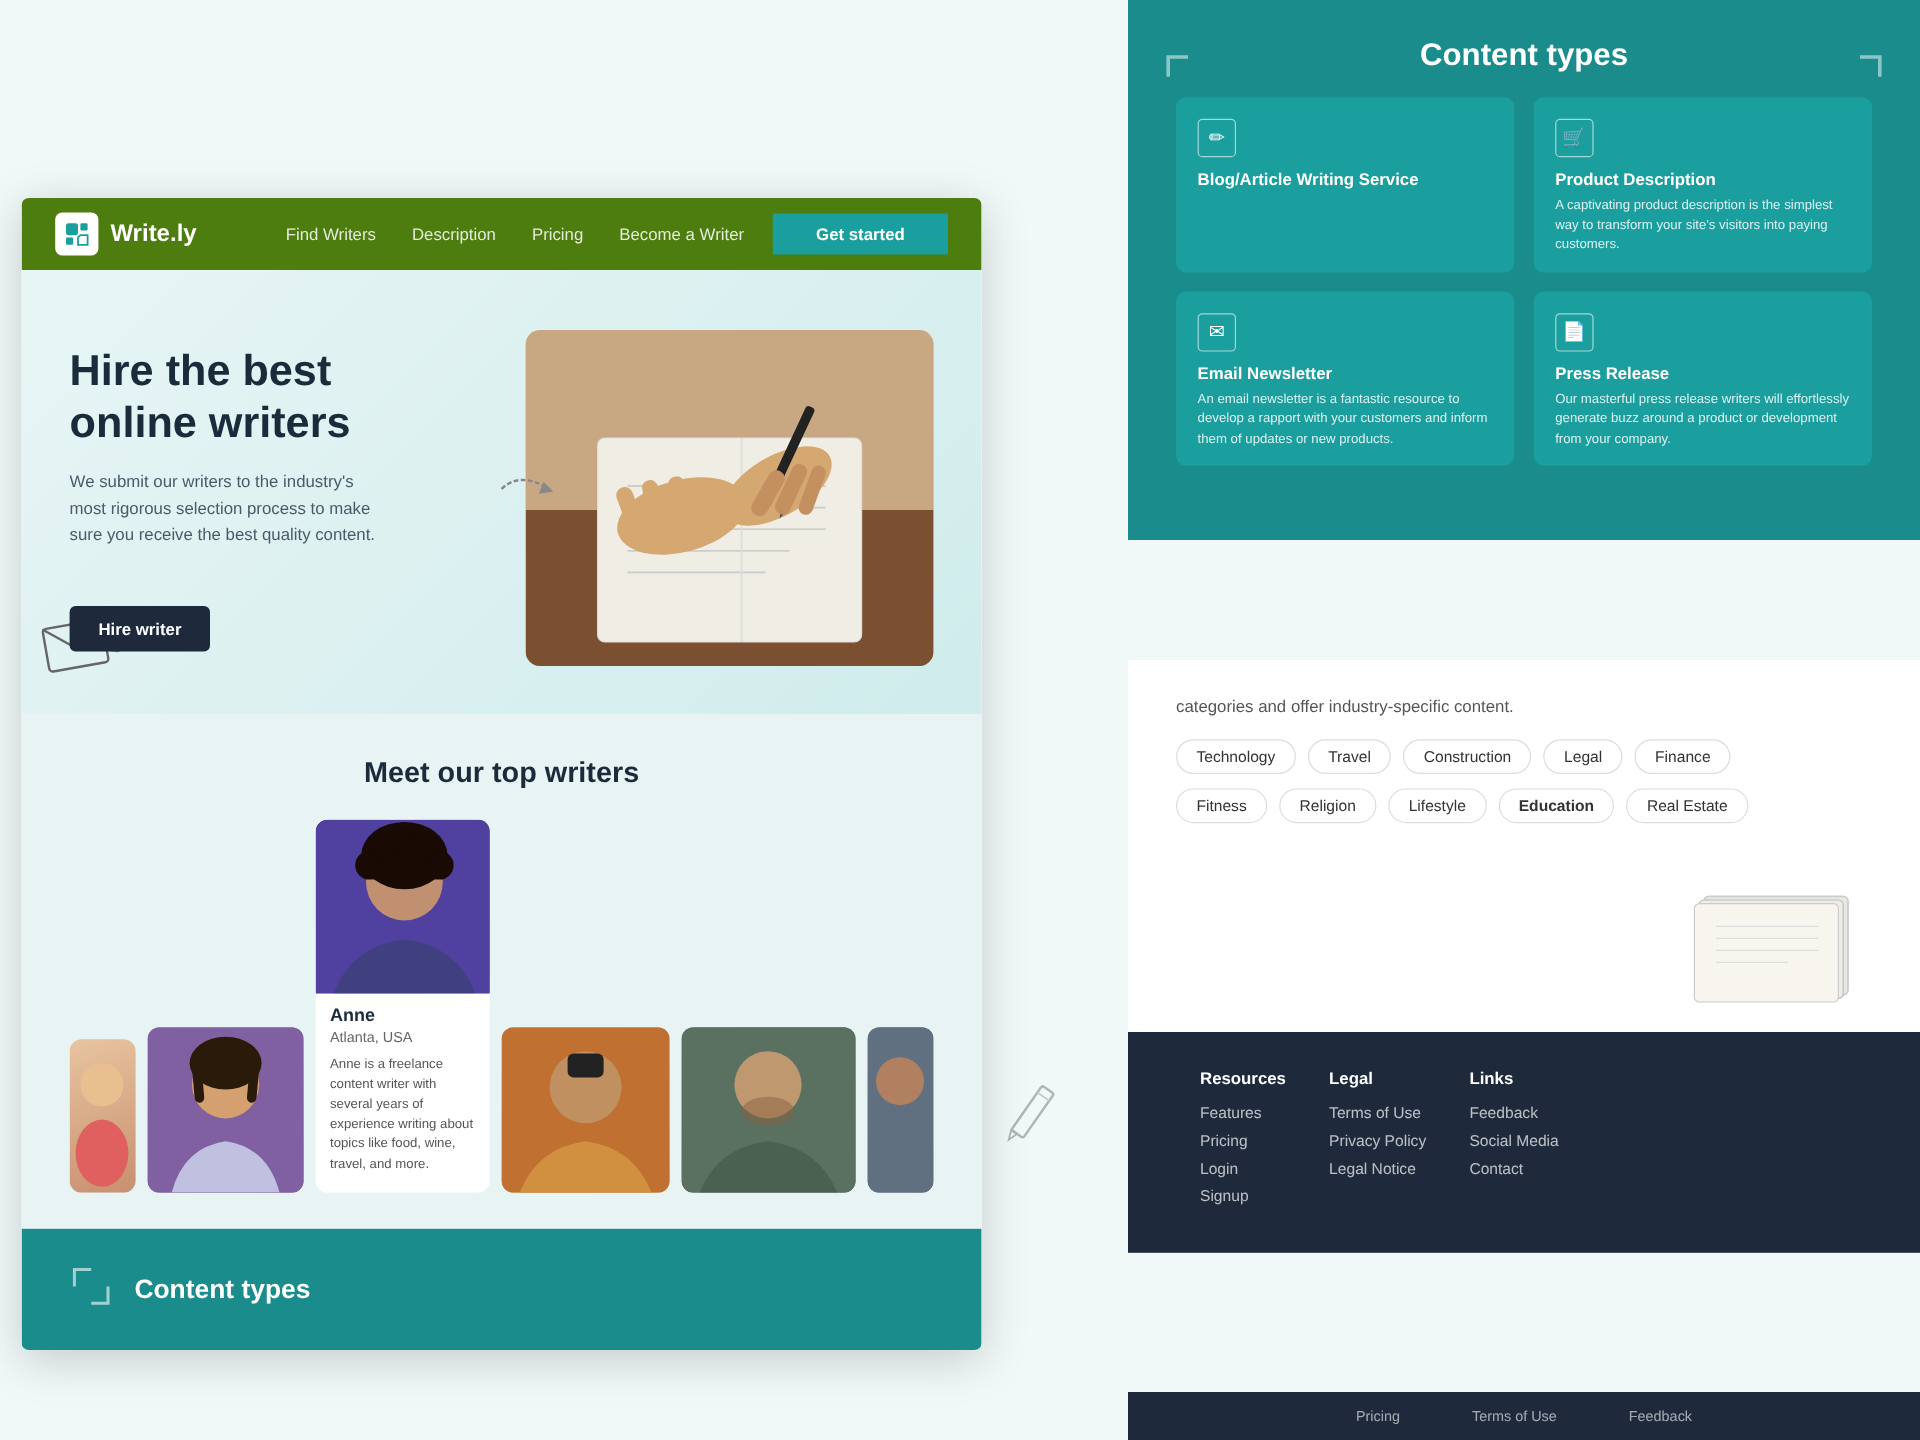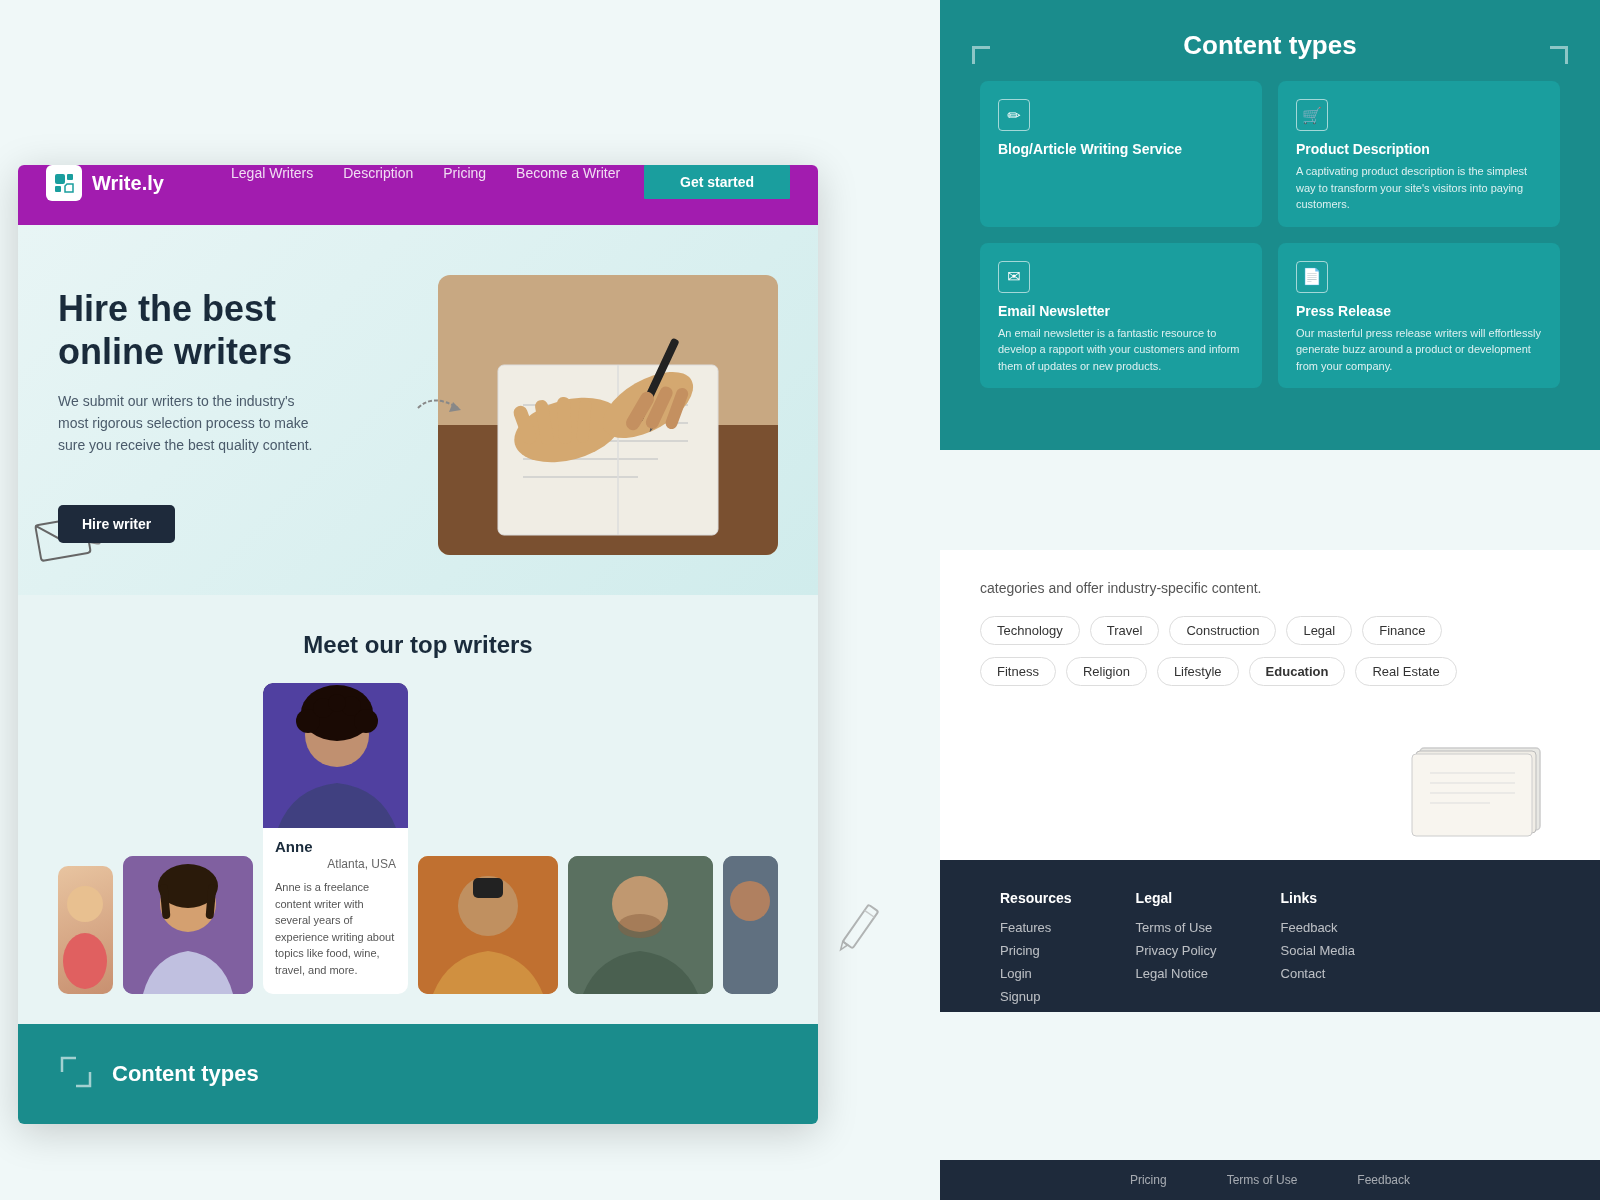--- a/index.html
+++ b/index.html
@@ -79,25 +79,25 @@
       padding: 6px 16px;
       font-size: 13px;
       color: #333;
     }
 
     
     .footer-panel {
       position: absolute;
       top: 860px; right: 0;
       width: 660px;
-      height: 152px;
+      height: 184px;
       background: #1e2a3b;
       padding: 30px 60px;
       display: flex;
-      gap: 64px;
+      gap: 36px;
     }
     .footer-col h4 {
       color: #fff;
       font-size: 14px;
       font-weight: 700;
       margin-bottom: 14px;
     }
     .footer-col a {
       display: block;
       color: rgba(255,255,255,0.7);
@@ -114,24 +114,24 @@
       width: 800px;
       min-height: 900px;
       background: #fff;
       border-radius: 6px;
       box-shadow: 0 8px 40px rgba(0,0,0,0.18);
       overflow: hidden;
     }
 
     
     .nav {
-      background: #a21caf;
+      background: #4d7c0f;
       height: 60px;
       display: flex;
-      align-items: flex-start;
+      align-items: center;
       padding: 0 28px;
       gap: 0;
     }
     .logo-area {
       display: flex;
       align-items: center;
       gap: 10px;
       margin-right: auto;
     }
     .logo-icon {
@@ -239,21 +239,21 @@
       overflow: hidden;
     }
     .featured-photo {
       width: 148px; height: 145px;
       border-radius: 10px 10px 0 0;
       background: linear-gradient(160deg, #3a3060 0%, #6a5090 100%);
       position: relative;
       overflow: hidden;
     }
     .writer-name { font-size: 15px; font-weight: 700; color: #1a2b3b; margin: 10px 12px 2px; }
-    .writer-loc { font-size: 12px; color: #666; margin: 0 12px 8px; text-align: right; }
+    .writer-loc { font-size: 12px; color: #666; margin: 0 12px 8px; }
     .writer-bio { font-size: 11px; color: #555; line-height: 1.5; margin: 0 12px; }
 
     
     .person-photo {
       border-radius: 10px;
       overflow: hidden;
       position: relative;
     }
     .person-photo-bg1 { background: linear-gradient(160deg, #e8c4a0 0%, #c89070 100%); }
     .person-photo-bg2 { background: linear-gradient(160deg, #a080c0 0%, #604890 100%); }
@@ -382,21 +382,21 @@
         <svg viewBox="0 0 22 22" fill="none">
           <rect x="2" y="2" width="10" height="10" rx="2" fill="#1a9e9e"></rect>
           <rect x="14" y="2" width="6" height="6" rx="1" fill="#1a9e9e"></rect>
           <rect x="2" y="14" width="6" height="6" rx="1" fill="#1a9e9e"></rect>
           <path d="M14 12 L20 12 L20 20 L12 20 L12 14 Z" fill="none" stroke="#1a9e9e" stroke-width="1.5"></path>
         </svg>
       </div>
       <span class="logo-text">Write.ly</span>
     </div>
     <div class="nav-links">
-      <a class="nav-link">Legal Writers</a>
+      <a class="nav-link">Find Writers</a>
       <a class="nav-link">Description</a>
       <a class="nav-link">Pricing</a>
       <a class="nav-link">Become a Writer</a>
     </div>
     <button class="btn-get-started">Get started</button>
   </nav>
 
   <div class="hero">
     <div class="hero-text">
       <h1 class="hero-title">

